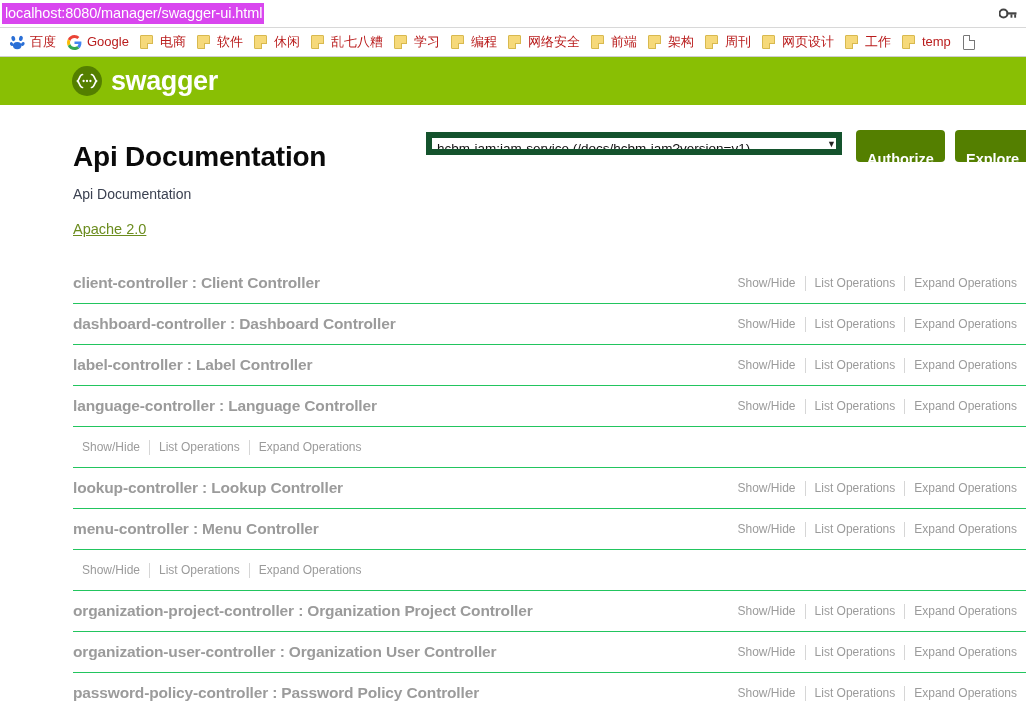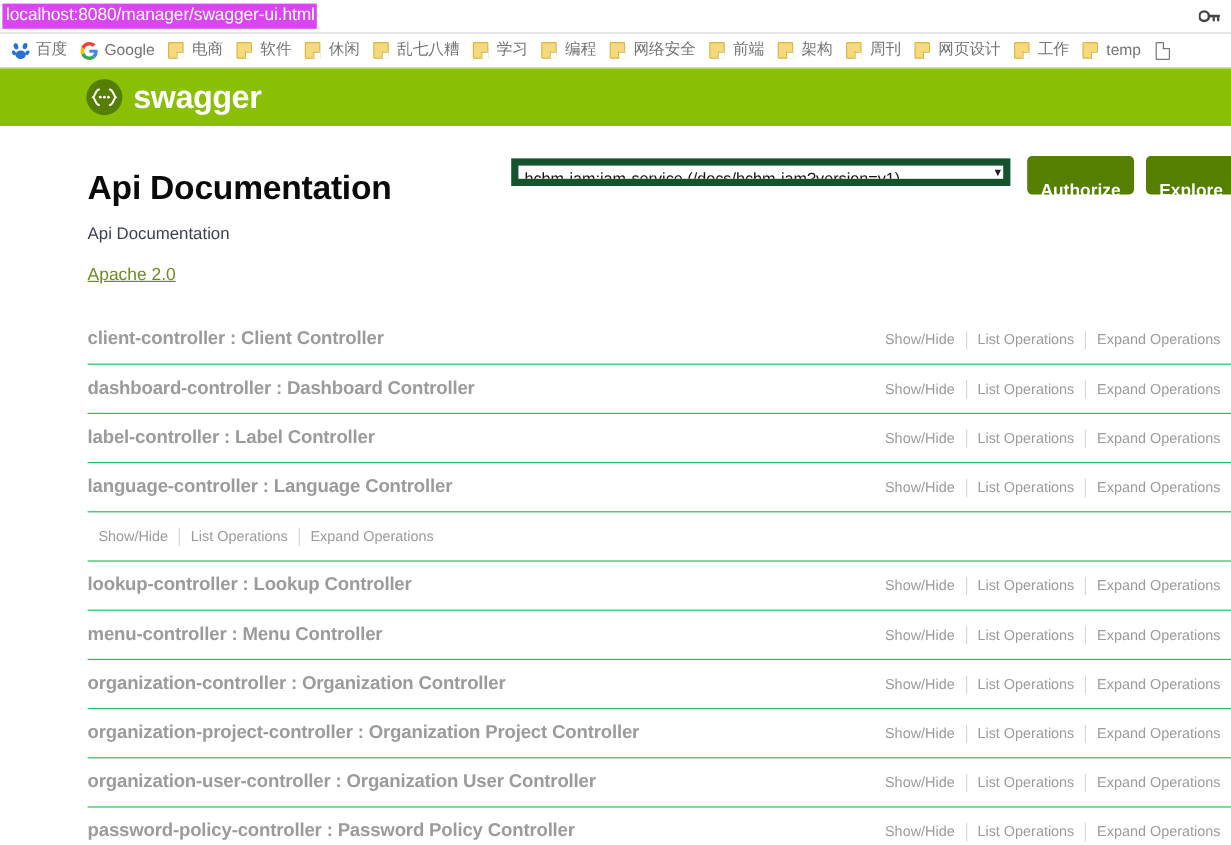--- a/index.html
+++ b/index.html
@@ -79,21 +79,21 @@
     height: 16px;
     flex: 0 0 16px;
     margin-right: 5px;
     display: flex;
     align-items: center;
     justify-content: center;
   }
 
   .bookmark .bm-label {
     font-size: 13px;
-    color: #737373;
+    color: #b91c1c;
     line-height: 16px;
   }
 
   .bookmark .bm-label.cn {
     font-family: "DejaVu Sans", sans-serif;
     font-size: 13px;
   }
 
   
   .folder-ico {
@@ -538,21 +538,20 @@
       <span class="resource-ops">
         <a>Show/Hide</a>
         <span class="op-sep"></span>
         <a>List Operations</a>
         <span class="op-sep"></span>
         <a>Expand Operations</a>
       </span>
     </div>
 
     <div class="resource-row">
-      <span class="resource-name">organization-controller : Organization Controller</span>
       <span class="resource-ops">
         <a>Show/Hide</a>
         <span class="op-sep"></span>
         <a>List Operations</a>
         <span class="op-sep"></span>
         <a>Expand Operations</a>
       </span>
     </div>
 
     <div class="resource-row">

